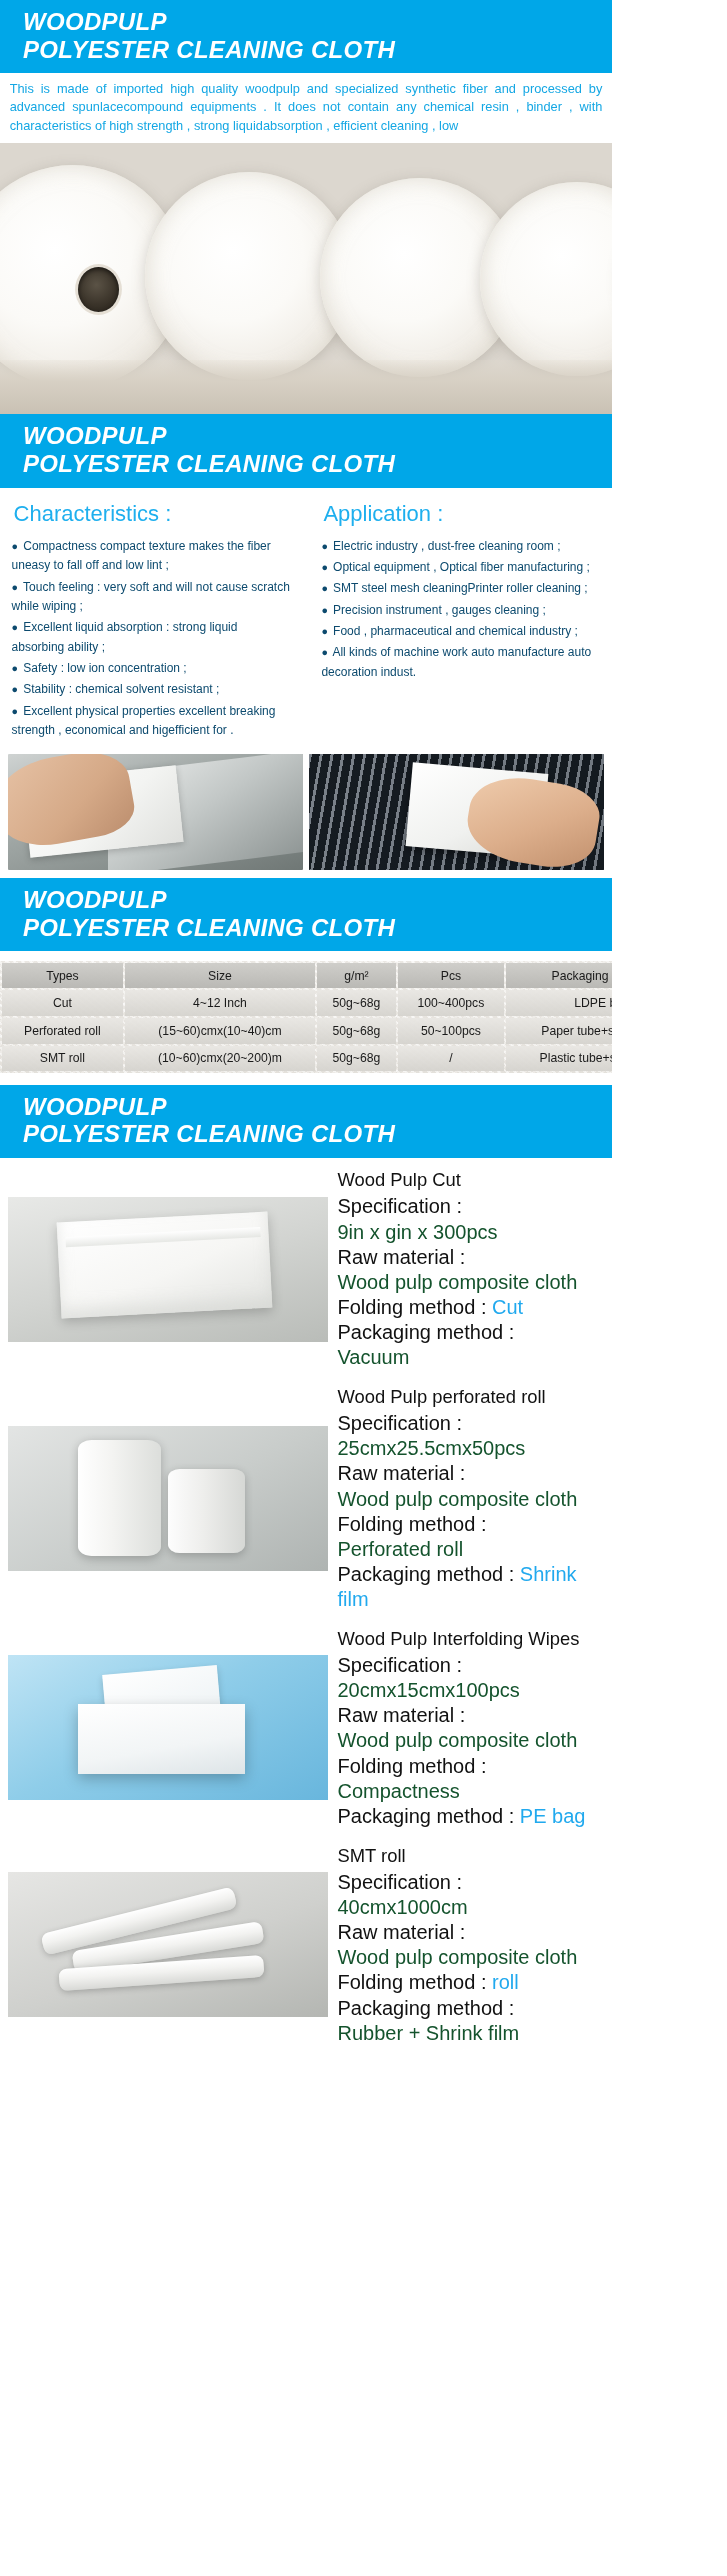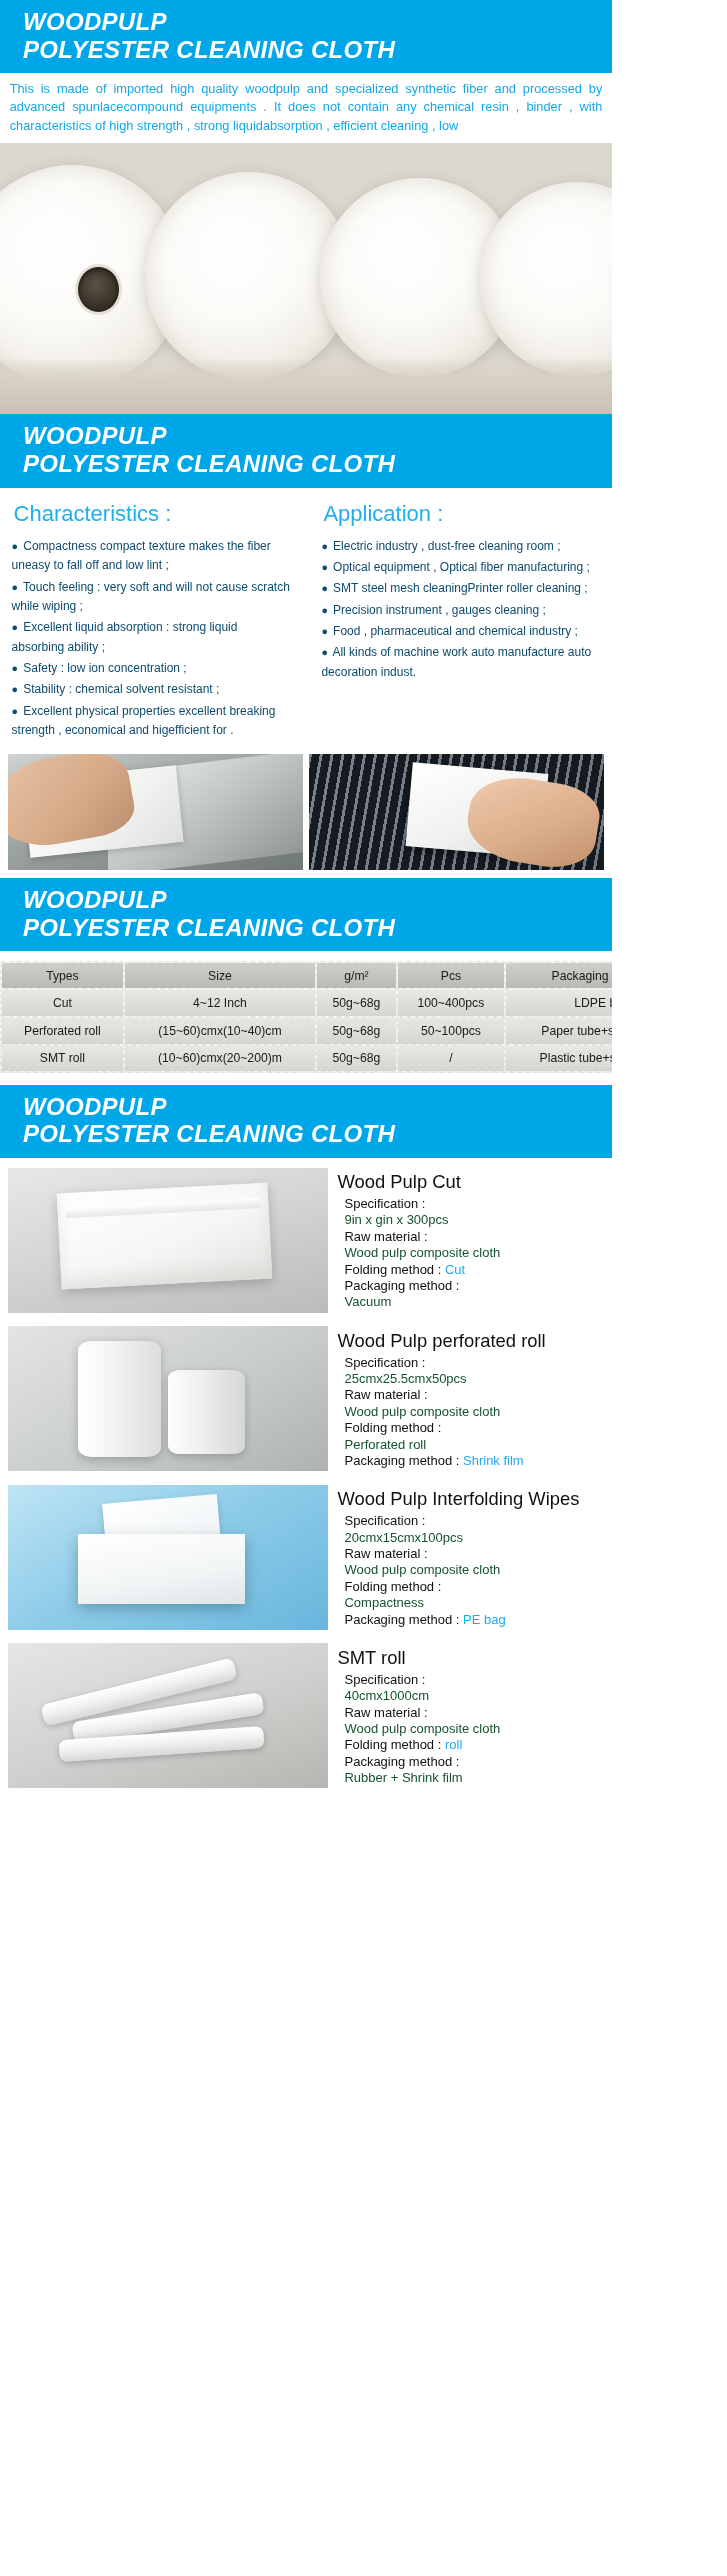--- a/index.html
+++ b/index.html
@@ -162,21 +162,21 @@
   table.spec th {
     background: linear-gradient(180deg, rgba(206,205,201,.97) 0%, rgba(184,183,179,.97) 100%);
   }
 
   
   .cards { padding: 3.9px 0 9.7px 0; }
   .card { display: flex; gap: 9.7px; padding: 5.8px 7.8px 7.8px 7.8px; align-items: center; }
   .card .thumb { width: 320px; height: 145px; flex: 0 0 320px; position: relative; overflow: hidden; }
   .card .info { flex: 1 1 auto; padding-top: 1.9px; }
   .card .title { font-size: 18.4px; color: #111; margin: 0 0 2.9px 0; }
-  .card .line { font-size: 13px; line-height: 1.26; color: #111; margin-left: 7px; }
+  .card .line { font-size: 20px; line-height: 1.26; color: #111; }
   .card .val { color: #21A9EE; }
   .card .line.val-only { color: #14532d; }
 
   
   .t-cut { background: linear-gradient(165deg,#e8e9e7 0%,#d2d4d1 50%,#b9bcb8 100%); }
   .t-cut .stack {
     position:absolute; left:16%; top:14%; width:66%; height:66%;
     background: linear-gradient(160deg,#ffffff 0%,#f6f6f4 55%,#e2e3e0 100%);
     box-shadow: 0 3.9px 11.6px rgba(0,0,0,.2), inset 0 -9.7px 13.6px rgba(210,212,208,.5);
     transform: rotate(-3deg);

